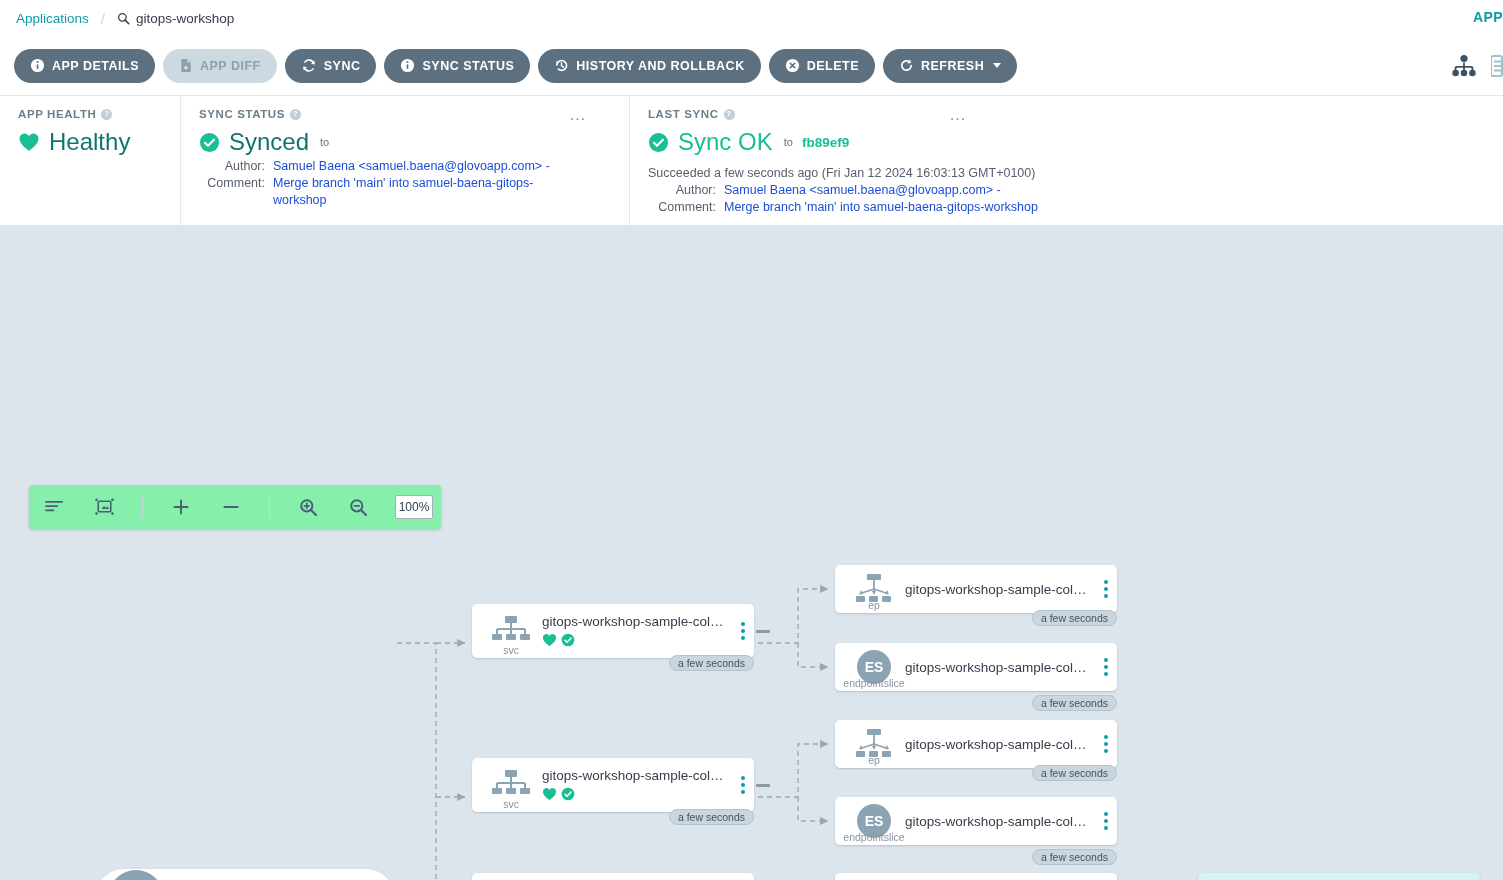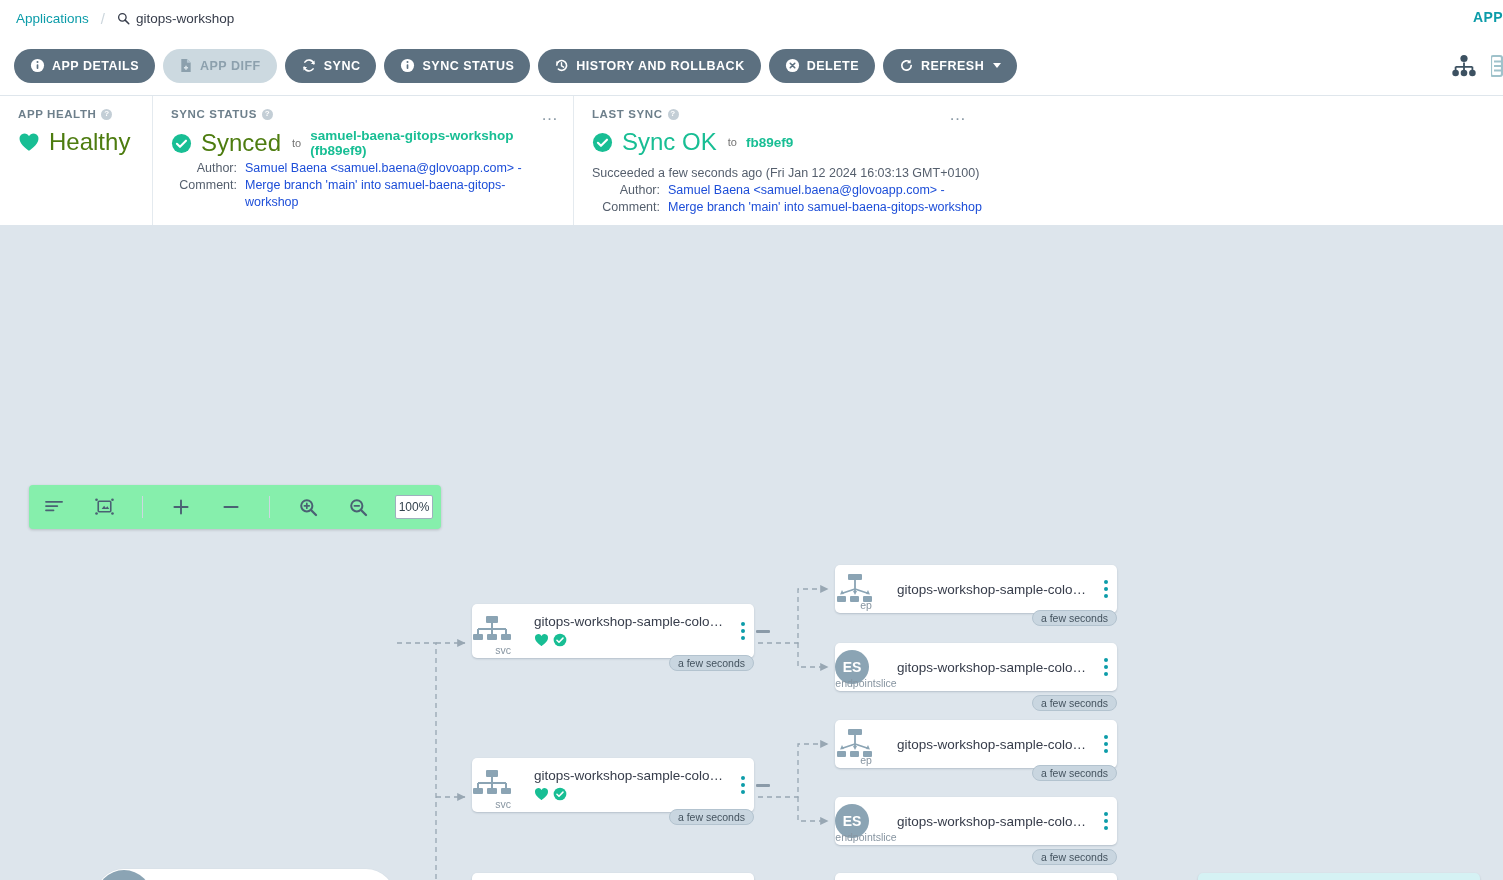--- a/index.html
+++ b/index.html
@@ -39,38 +39,38 @@
     font-family: "Liberation Sans", sans-serif;
     font-size: 12.5px; font-weight: 600; letter-spacing: .5px;
     cursor: pointer; white-space: nowrap;
   }
   .btn.disabled { background: #ccd9e0; color: #8ca0ad; cursor: default; }
   .btn svg { display: block; flex: none; }
   .caret { width: 0; height: 0; border-left: 4px solid transparent; border-right: 4px solid transparent; border-top: 5px solid currentColor; margin-left: 2px; }
   .view-icons { position: absolute; right: 0px; top: 18px; display: flex; align-items: center; gap: 14px; }
 
   
-  .status-strip { height: 129px; background: #fff; display: flex; }
+  .status-strip { height: 129px; background: #fff; display: flex; gap: 28px; }
   .status-pane { padding: 12px 18px 0 18px; position: relative; }
   .pane-health { width: 152px; }
   .pane-sync { width: 421px; border-left: 1px solid #e4eaef; }
   .pane-last { flex: 1; border-left: 1px solid #e4eaef; }
   .pane-title {
     font-size: 11.5px; font-weight: 700; color: #6d7f8b;
     letter-spacing: .6px; display: flex; align-items: center; gap: 5px;
   }
   .help-dot {
     width: 11px; height: 11px; border-radius: 50%;
     background: #c3ced6; color: #fff; font-size: 8px;
     display: inline-flex; align-items: center; justify-content: center;
     font-weight: 700; line-height: 1;
   }
   .pane-kebab { position: absolute; right: 14px; top: 10px; color: #8a99a5; font-size: 17px; letter-spacing: 1px; cursor: pointer; line-height: 1; }
   .big-row { display: flex; align-items: center; gap: 9px; margin-top: 8px; }
-  .big-text { font-size: 24px; color: #4d7c0f; font-weight: 400; }
+  .big-text { font-size: 24px; color: #0f766e; font-weight: 400; }
   .big-text.teal { color: #18be94; }
   .big-suffix { font-size: 11px; color: #737373; margin-left: 2px; }
   .big-link { font-size: 13.5px; color: #18be94; font-weight: 600; cursor: pointer; }
   .pane-note { margin-top: 10px; font-size: 12.5px; color: #555f6d; }
   .meta-table { margin-top: 2px; font-size: 12.5px; }
   .meta-row { display: flex; line-height: 17px; }
   .meta-key { width: 74px; text-align: right; color: #555f6d; padding-right: 8px; flex: none; }
   .pane-last .meta-key { width: 76px; }
   .meta-val { color: #1d4ed8; font-weight: 400; }
 
@@ -96,22 +96,22 @@
 
   
   .node {
     position: absolute; background: #fff;
     border-radius: 5px; box-shadow: 0 1px 2px rgba(40,60,80,.22);
     display: flex; align-items: center;
   }
   .node.highlight { background: #d5f2f4; }
   .node-icon {
     width: 62px; flex: none; height: 100%;
-    display: flex; flex-direction: column; align-items: flex-start; justify-content: center;
-    position: relative; color: #8ba4b4;
+    display: flex; flex-direction: column; align-items: center; justify-content: center;
+    position: relative; color: #8ba4b4; margin-left: 8px;
   }
   .node-kind {
     position: absolute; bottom: 2px; left: 50%; transform: translateX(-50%);
     font-size: 10.5px; color: #8795a1; white-space: nowrap;
   }
   .kind-circle {
     width: 34px; height: 34px; border-radius: 50%;
     background: #8ba4b4; color: #fff;
     display: flex; align-items: center; justify-content: center;
     font-size: 14px; font-weight: 600;
@@ -279,21 +279,20 @@
     <div class="pane-kebab">…</div>
     <div class="big-row">
       <span>
         <svg class="ic" width="21" height="21" viewBox="0 0 22 22">
             <circle cx="11" cy="11" r="10" fill="#18be94"></circle>
             <path d="M6.2 11.3l3.2 3.2 6.3-6.4" fill="none" stroke="#fff" stroke-width="2.2" stroke-linecap="round" stroke-linejoin="round"></path>
           </svg>
       </span>
       <span class="big-text">Synced</span>
       <span class="big-suffix">to</span>
-      <span class="big-link">samuel-baena-gitops-workshop (fb89ef9)</span>
     </div>
     <div class="meta-table">
       <div class="meta-row">
         <span class="meta-key">Author:</span>
         <span class="meta-val">Samuel Baena &lt;samuel.baena@glovoapp.com&gt; -</span>
       </div>
       <div class="meta-row">
         <span class="meta-key">Comment:</span>
         <span class="meta-val">Merge branch 'main' into samuel-baena-gitops-workshop</span>
       </div>

